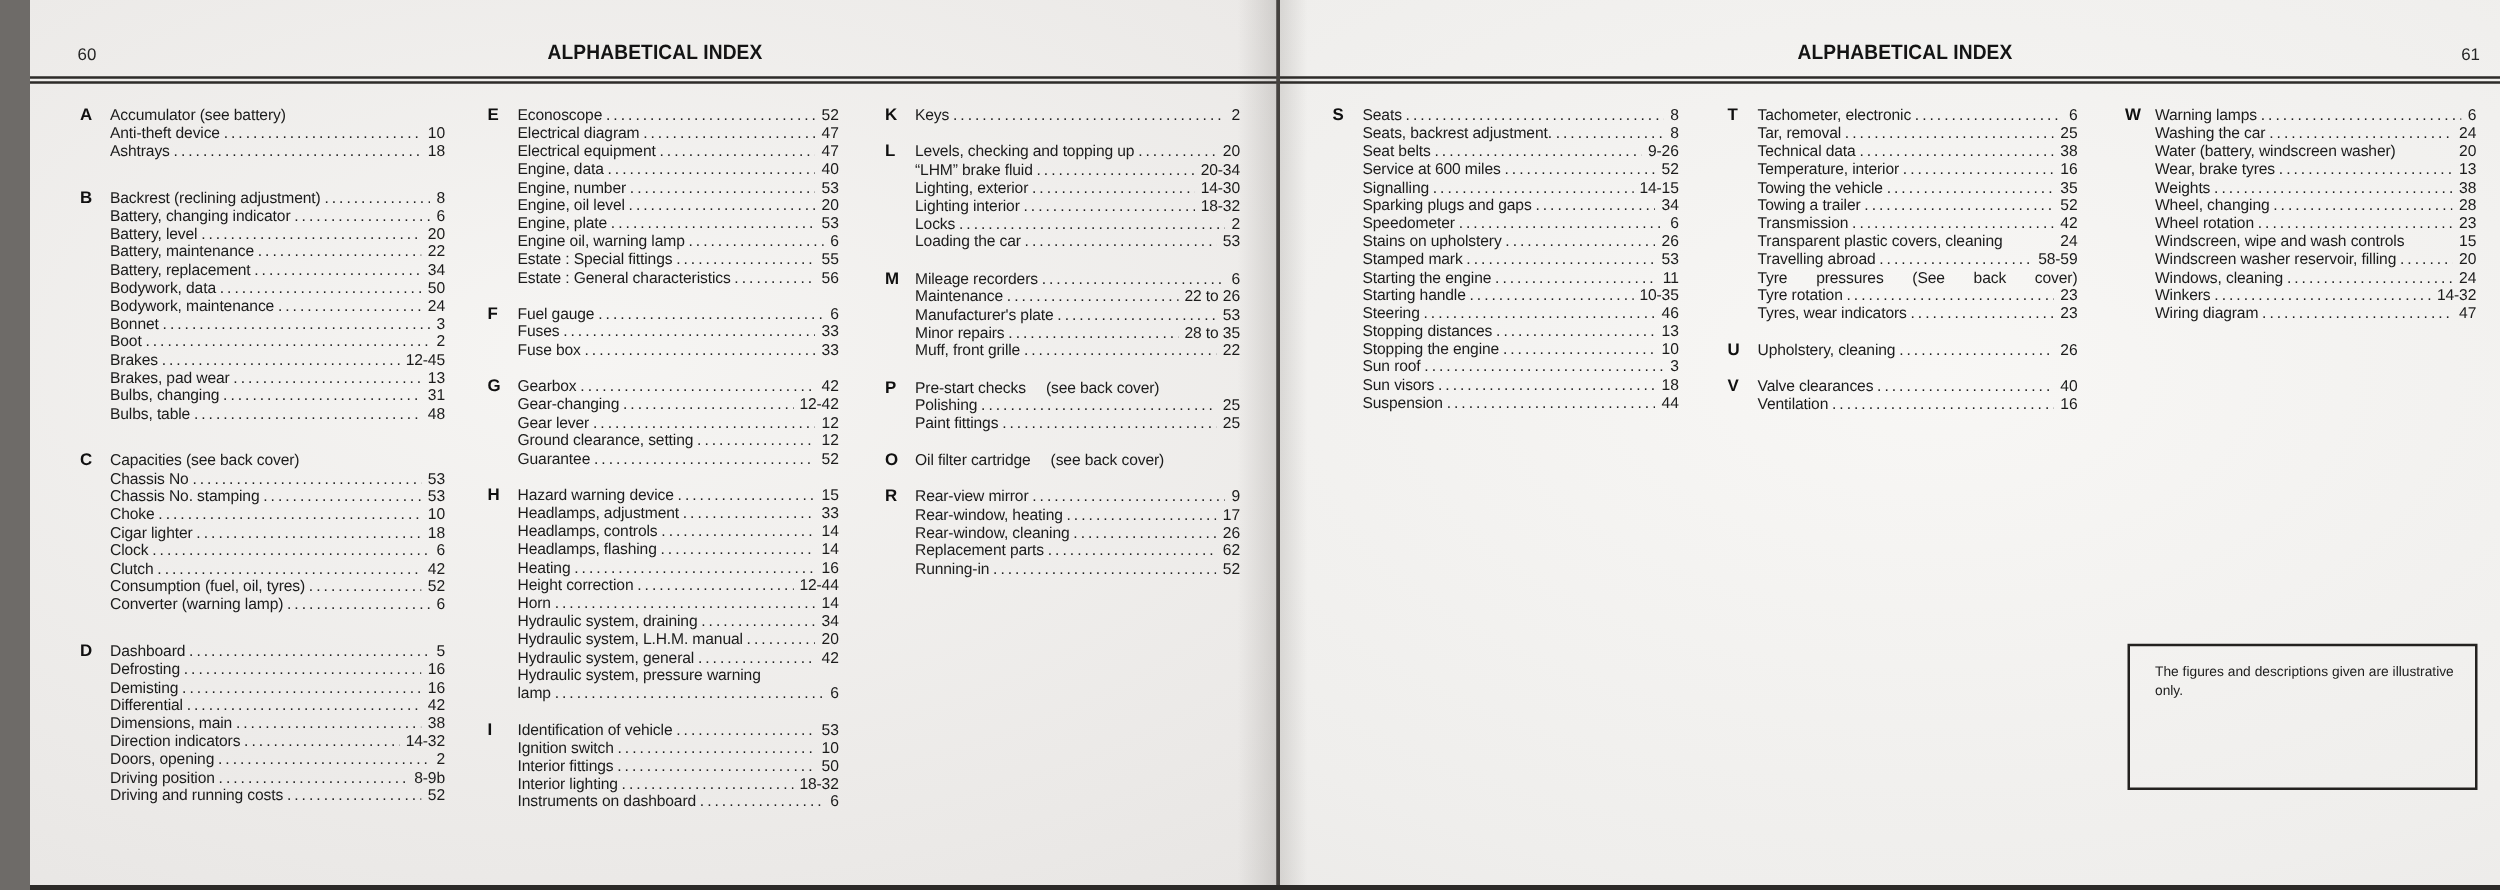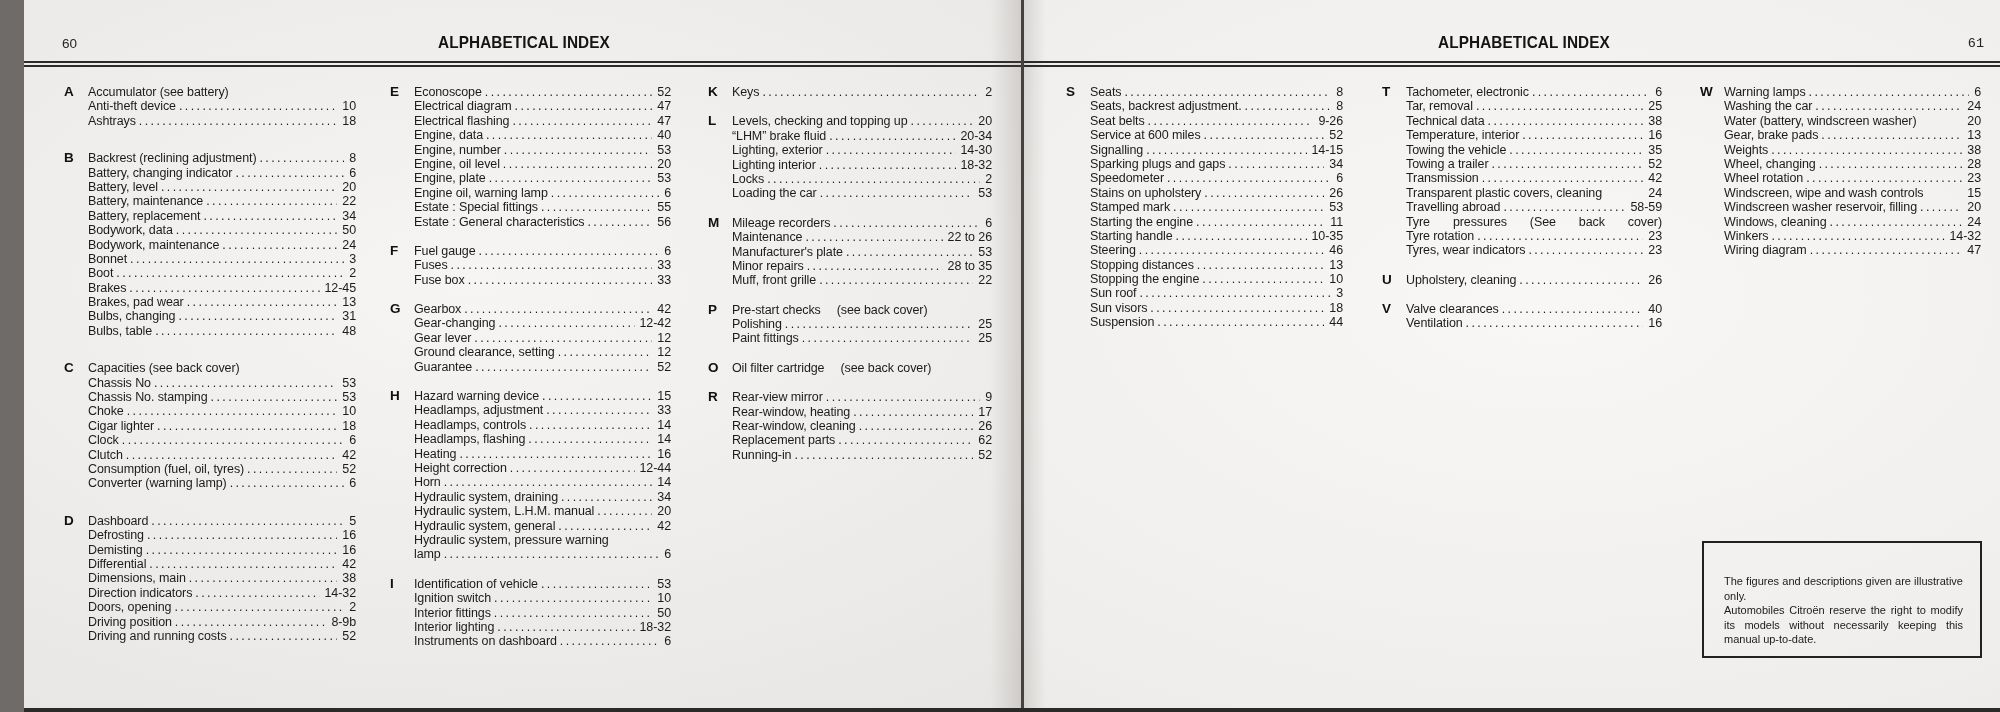--- a/index.html
+++ b/index.html
@@ -13,21 +13,21 @@
   .p1{left:1000px;background:radial-gradient(ellipse 120% 95% at 52% 42%, #f8f7f5 0%, #efeeec 62%, #e7e5e3 100%);}
   .p0::after{content:"";position:absolute;top:0;right:0;width:34px;height:100%;
     background:linear-gradient(to right, rgba(90,85,80,0), rgba(90,85,80,0.20));pointer-events:none;}
   .p1::before{content:"";position:absolute;top:0;left:0;width:22px;height:100%;
     background:linear-gradient(to right, rgba(90,85,80,0.16), rgba(90,85,80,0));pointer-events:none;}
   .gutter{position:absolute;left:997px;top:0;width:3px;height:100%;background:#45423f;}
   .bottom-edge{position:absolute;left:0;bottom:0;width:100%;height:4px;background:#2c2a28;}
 
   .pgnum{position:absolute;top:36px;font-size:13.5px;color:#252525;}
   .num-left{left:38px;}
-  .num-right{right:40px;font-family:Liberation Mono, monospace;}
+  .num-right{right:40px;}
   .title{position:absolute;top:33px;left:0;width:100%;text-align:center;
     font-size:16.5px;font-weight:bold;letter-spacing:0.1px;transform:scaleX(.93);color:#141414;}
   .rule{position:absolute;top:61px;left:0;width:100%;height:6px;box-sizing:border-box;
     border-top:2px solid #2d2b29;border-bottom:2px solid #2d2b29;}
 
   .columns{position:absolute;left:0;top:0;width:100%;height:100%;}
   .col{position:absolute;top:85px;}
   .p0 .c0{left:40px;width:292px;}
   .p0 .c1{left:366px;width:281px;}
   .p0 .c2{left:684px;width:284px;}
@@ -40,22 +40,22 @@
   .letter{position:absolute;left:0;top:0;font-weight:bold;font-size:13.5px;line-height:14.4px;color:#101010;}
   .entry{display:flex;align-items:baseline;height:14.4px;font-size:12.5px;line-height:14.4px;white-space:nowrap;letter-spacing:-0.1px;}
   .lbl{flex:0 0 auto;}
   .entry.justify .lbl{flex:1 1 auto;text-align:justify;text-align-last:justify;}
   .see-note{margin-left:16px;}
   .dots{flex:1 1 auto;overflow:hidden;margin-left:3px;margin-right:5px;letter-spacing:2.4px;color:#1d1d1d;}
   .dots::after{content:"..........................................................................................";}
   .spacer{flex:1 1 auto;}
   .ref{flex:0 0 auto;}
 
-  .note-box{position:absolute;left:678px;top:541px;width:280px;height:117px;
-    border:2px solid #23211f;box-sizing:border-box;padding:31px 17px 0 20px;}
+  .note-box{position:absolute;left:678px;top:515px;width:280px;height:117px;
+    border:2px solid #23211f;box-sizing:border-box;padding:14px 17px 0 20px;}
   .note-box p{margin:0;font-size:11px;line-height:14.5px;text-align:justify;color:#1b1b1b;}
 </style>
 </head>
 <body>
 
 <div class="sheet">
 
   <div class="page p0">
     <div class="pgnum num-left">60</div>
     <div class="title">ALPHABETICAL INDEX</div>
@@ -248,21 +248,21 @@
               <span class="lbl">Econoscope</span>
               <span class="dots"></span>
               <span class="ref">52</span>
             </div>
             <div class="entry">
               <span class="lbl">Electrical diagram</span>
               <span class="dots"></span>
               <span class="ref">47</span>
             </div>
             <div class="entry">
-              <span class="lbl">Electrical flashing</span>
+              <span class="lbl">Electrical equipment</span>
               <span class="dots"></span>
               <span class="ref">47</span>
             </div>
             <div class="entry">
               <span class="lbl">Engine, data</span>
               <span class="dots"></span>
               <span class="ref">40</span>
             </div>
             <div class="entry">
               <span class="lbl">Engine, number</span>
@@ -748,21 +748,21 @@
               <span class="lbl">Washing the car</span>
               <span class="dots"></span>
               <span class="ref">24</span>
             </div>
             <div class="entry">
               <span class="lbl">Water (battery, windscreen washer)</span>
               <span class="spacer"></span>
               <span class="ref">20</span>
             </div>
             <div class="entry">
-              <span class="lbl">Gear, brake pads</span>
+              <span class="lbl">Wear, brake tyres</span>
               <span class="dots"></span>
               <span class="ref">13</span>
             </div>
             <div class="entry">
               <span class="lbl">Weights</span>
               <span class="dots"></span>
               <span class="ref">38</span>
             </div>
             <div class="entry">
               <span class="lbl">Wheel, changing</span>
@@ -797,20 +797,19 @@
             <div class="entry">
               <span class="lbl">Wiring diagram</span>
               <span class="dots"></span>
               <span class="ref">47</span>
             </div>
           </div>
         </div>
       </div>
     <div class="note-box">
       <p>The figures and descriptions given are illustrative only.</p>
-      <p>Automobiles Citroën reserve the right to modify its models without necessarily keeping this manual up-to-date.</p>
     </div>
   </div>
 
   <div class="gutter"></div>
   <div class="bottom-edge"></div>
 
 </div>
 
 </body></html>

